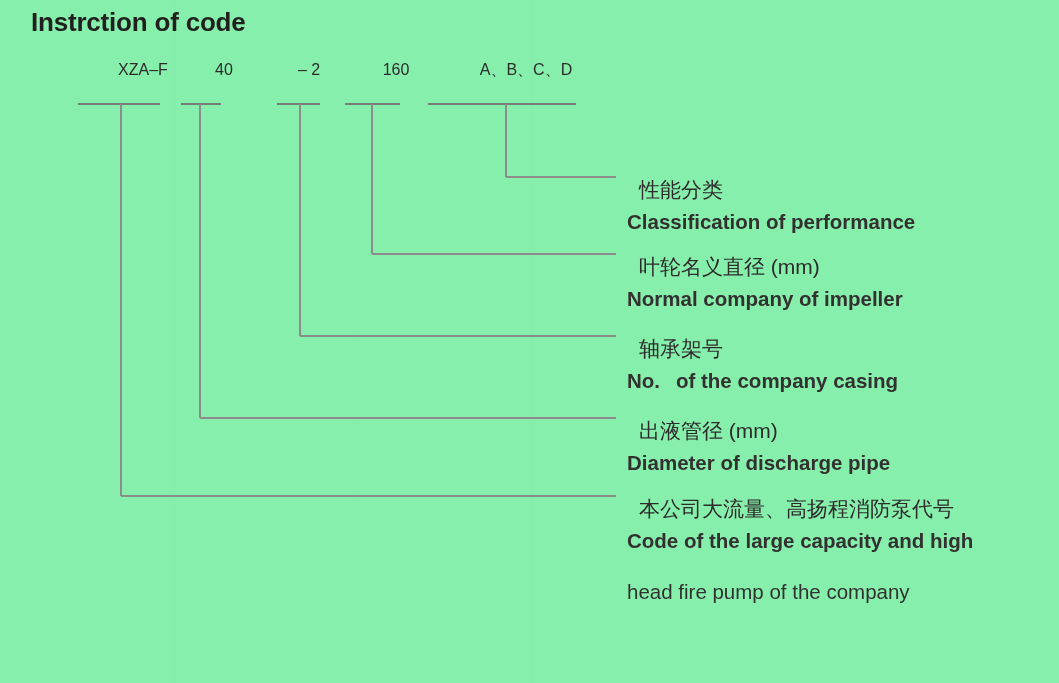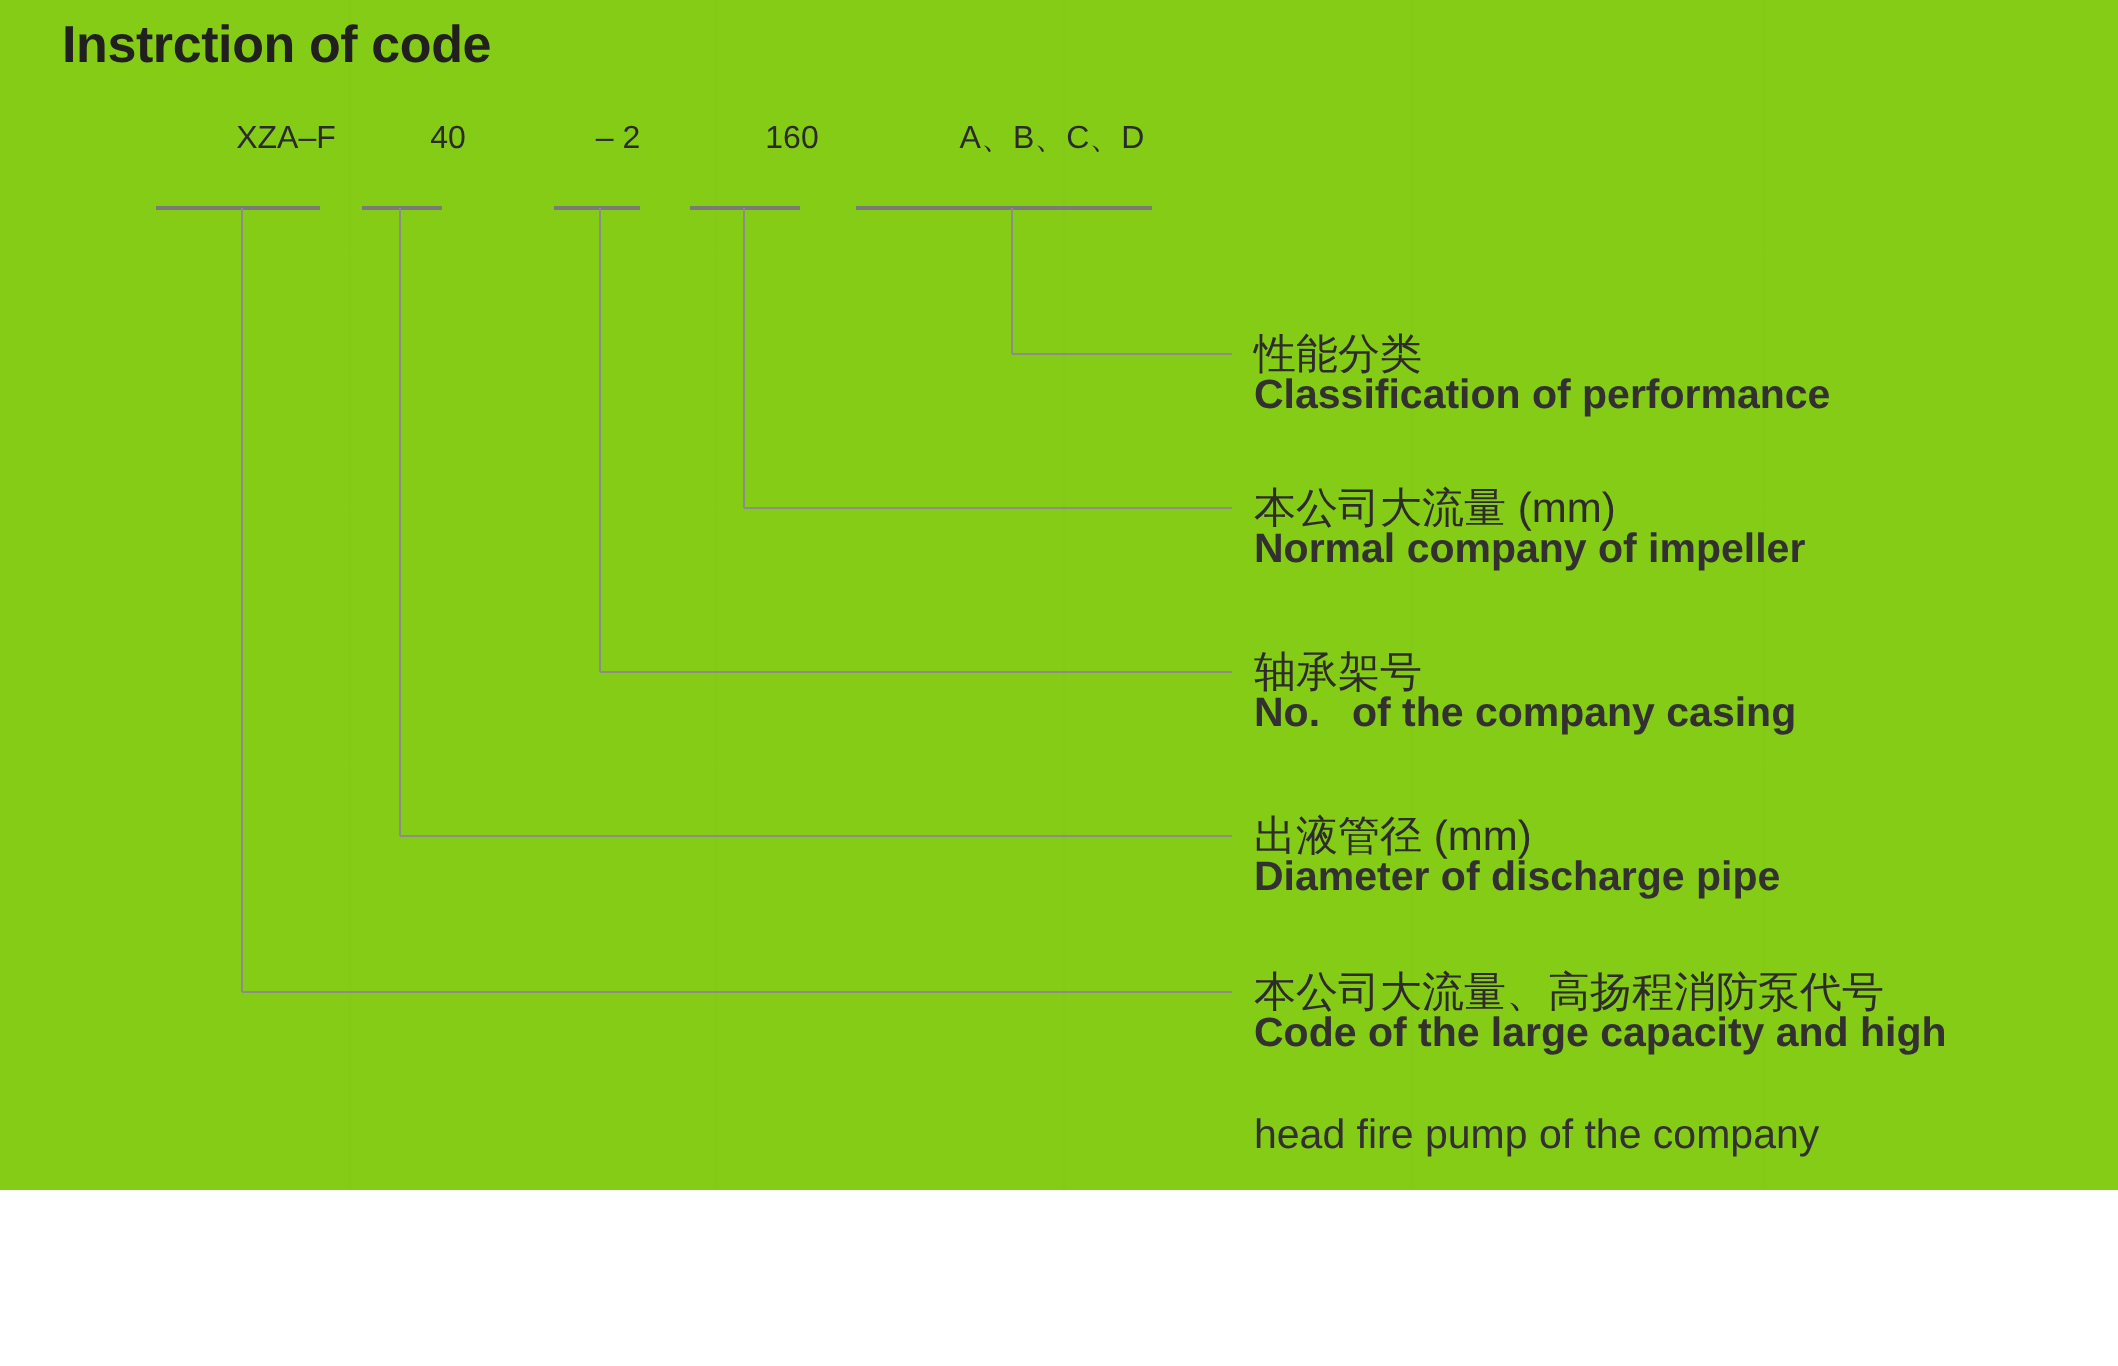--- a/index.html
+++ b/index.html
@@ -9,22 +9,22 @@
     background: #ffffff;
   }
   body {
     font-family: "Liberation Sans", "DejaVu Sans", sans-serif;
     color: #231f20;
     -webkit-font-smoothing: antialiased;
   }
   #page {
     position: relative;
     width: 1059px;
-    height: 595px;
-    background: #84cc16;
+    height: 683px;
+    background: #86efac;
     overflow: hidden;
   }
   
   #bands {
     position: absolute;
     inset: 0;
     pointer-events: none;
     background:
       linear-gradient(to right,
         rgba(0,0,0,0) 0px,
@@ -90,21 +90,21 @@
   
   .label-block {
     position: absolute;
     left: 627px;
     white-space: nowrap;
   }
   .lbl-cn {
     font-size: 21px;
     color: #2e2b2b;
     line-height: 1;
-    margin: 0;
+    margin: 12px;
   }
   .lbl-en {
     font-size: 20.5px;
     color: #333030;
     line-height: 1;
     margin: 0;
   }
   .lbl-en + .lbl-en {
     margin-top: 30px;
   }
@@ -147,21 +147,21 @@
       <line x1="121" y1="104" x2="121" y2="496"></line>
       <line x1="121" y1="496" x2="616" y2="496"></line>
     </svg>
 
   <div id="labels">
       <div class="label-block" style="top: 167px;">
         <div class="lbl-cn">性能分类</div>
         <div class="lbl-en">Classification of performance</div>
       </div>
       <div class="label-block" style="top: 244px;">
-        <div class="lbl-cn">本公司大流量 (mm)</div>
+        <div class="lbl-cn">叶轮名义直径 (mm)</div>
         <div class="lbl-en">Normal company of impeller</div>
       </div>
       <div class="label-block" style="top: 326px;">
         <div class="lbl-cn">轴承架号</div>
         <div class="lbl-en">No.  of the company casing</div>
       </div>
       <div class="label-block" style="top: 408px;">
         <div class="lbl-cn">出液管径 (mm)</div>
         <div class="lbl-en">Diameter of discharge pipe</div>
       </div>

